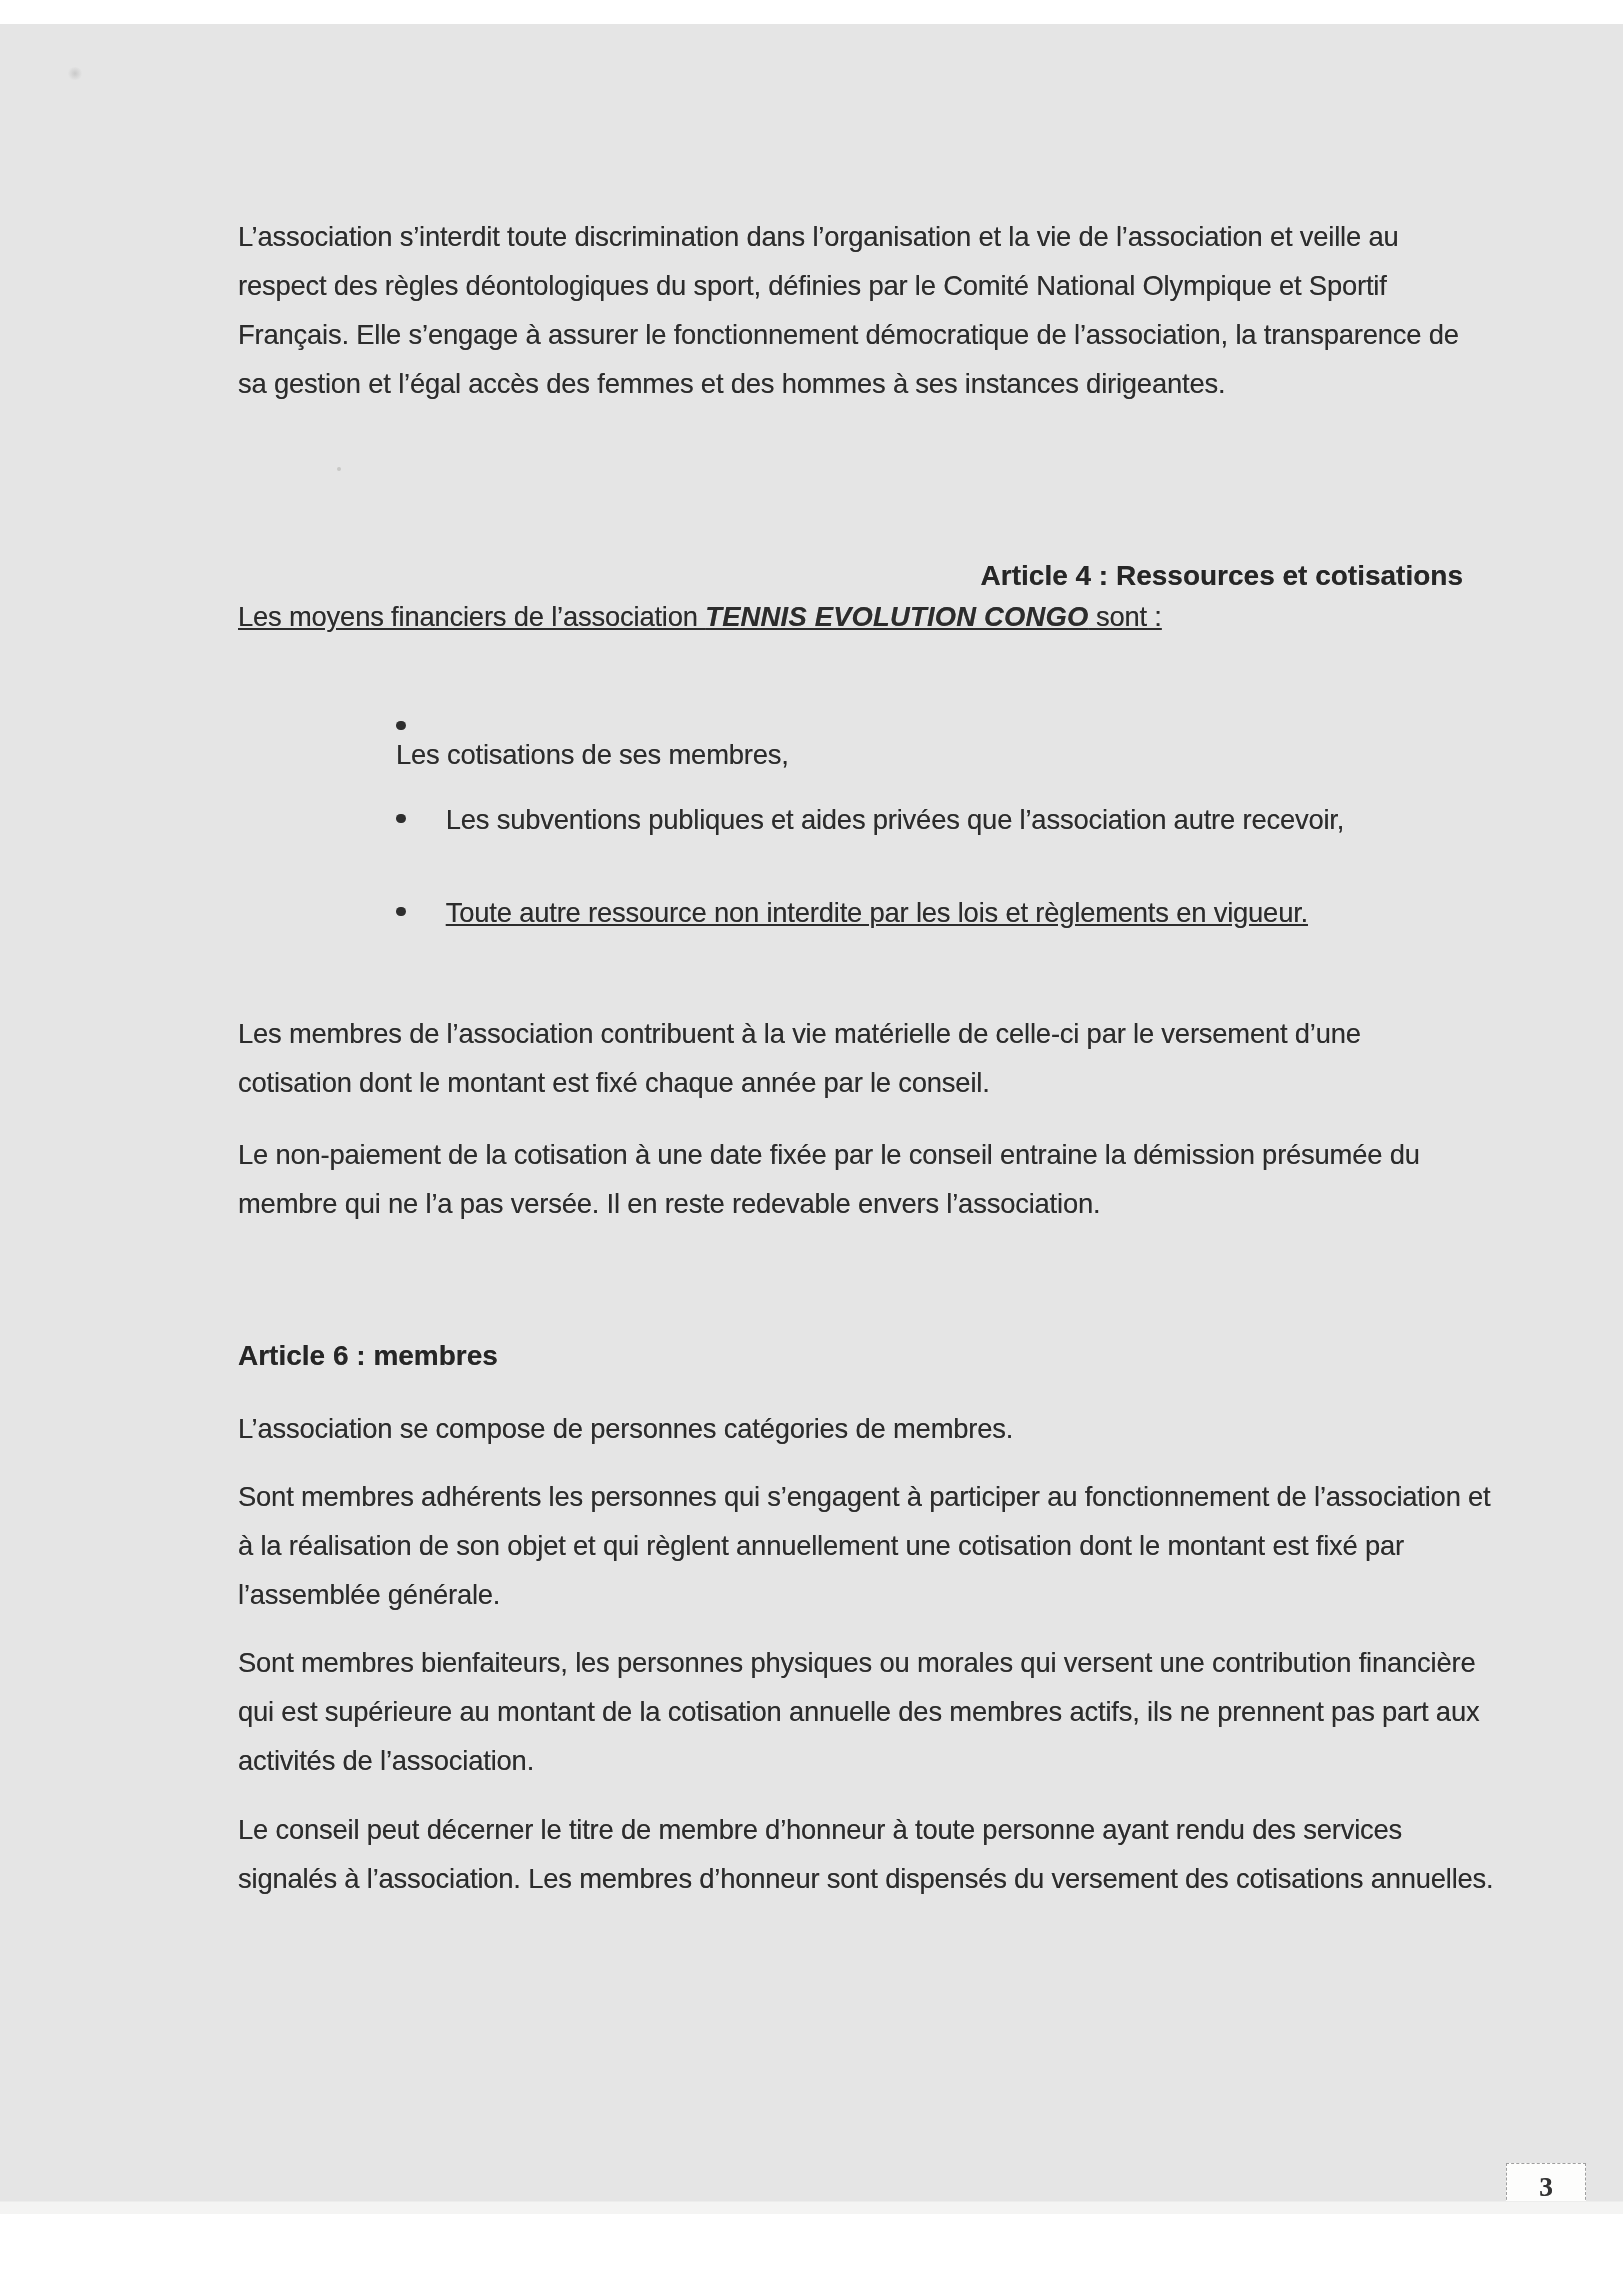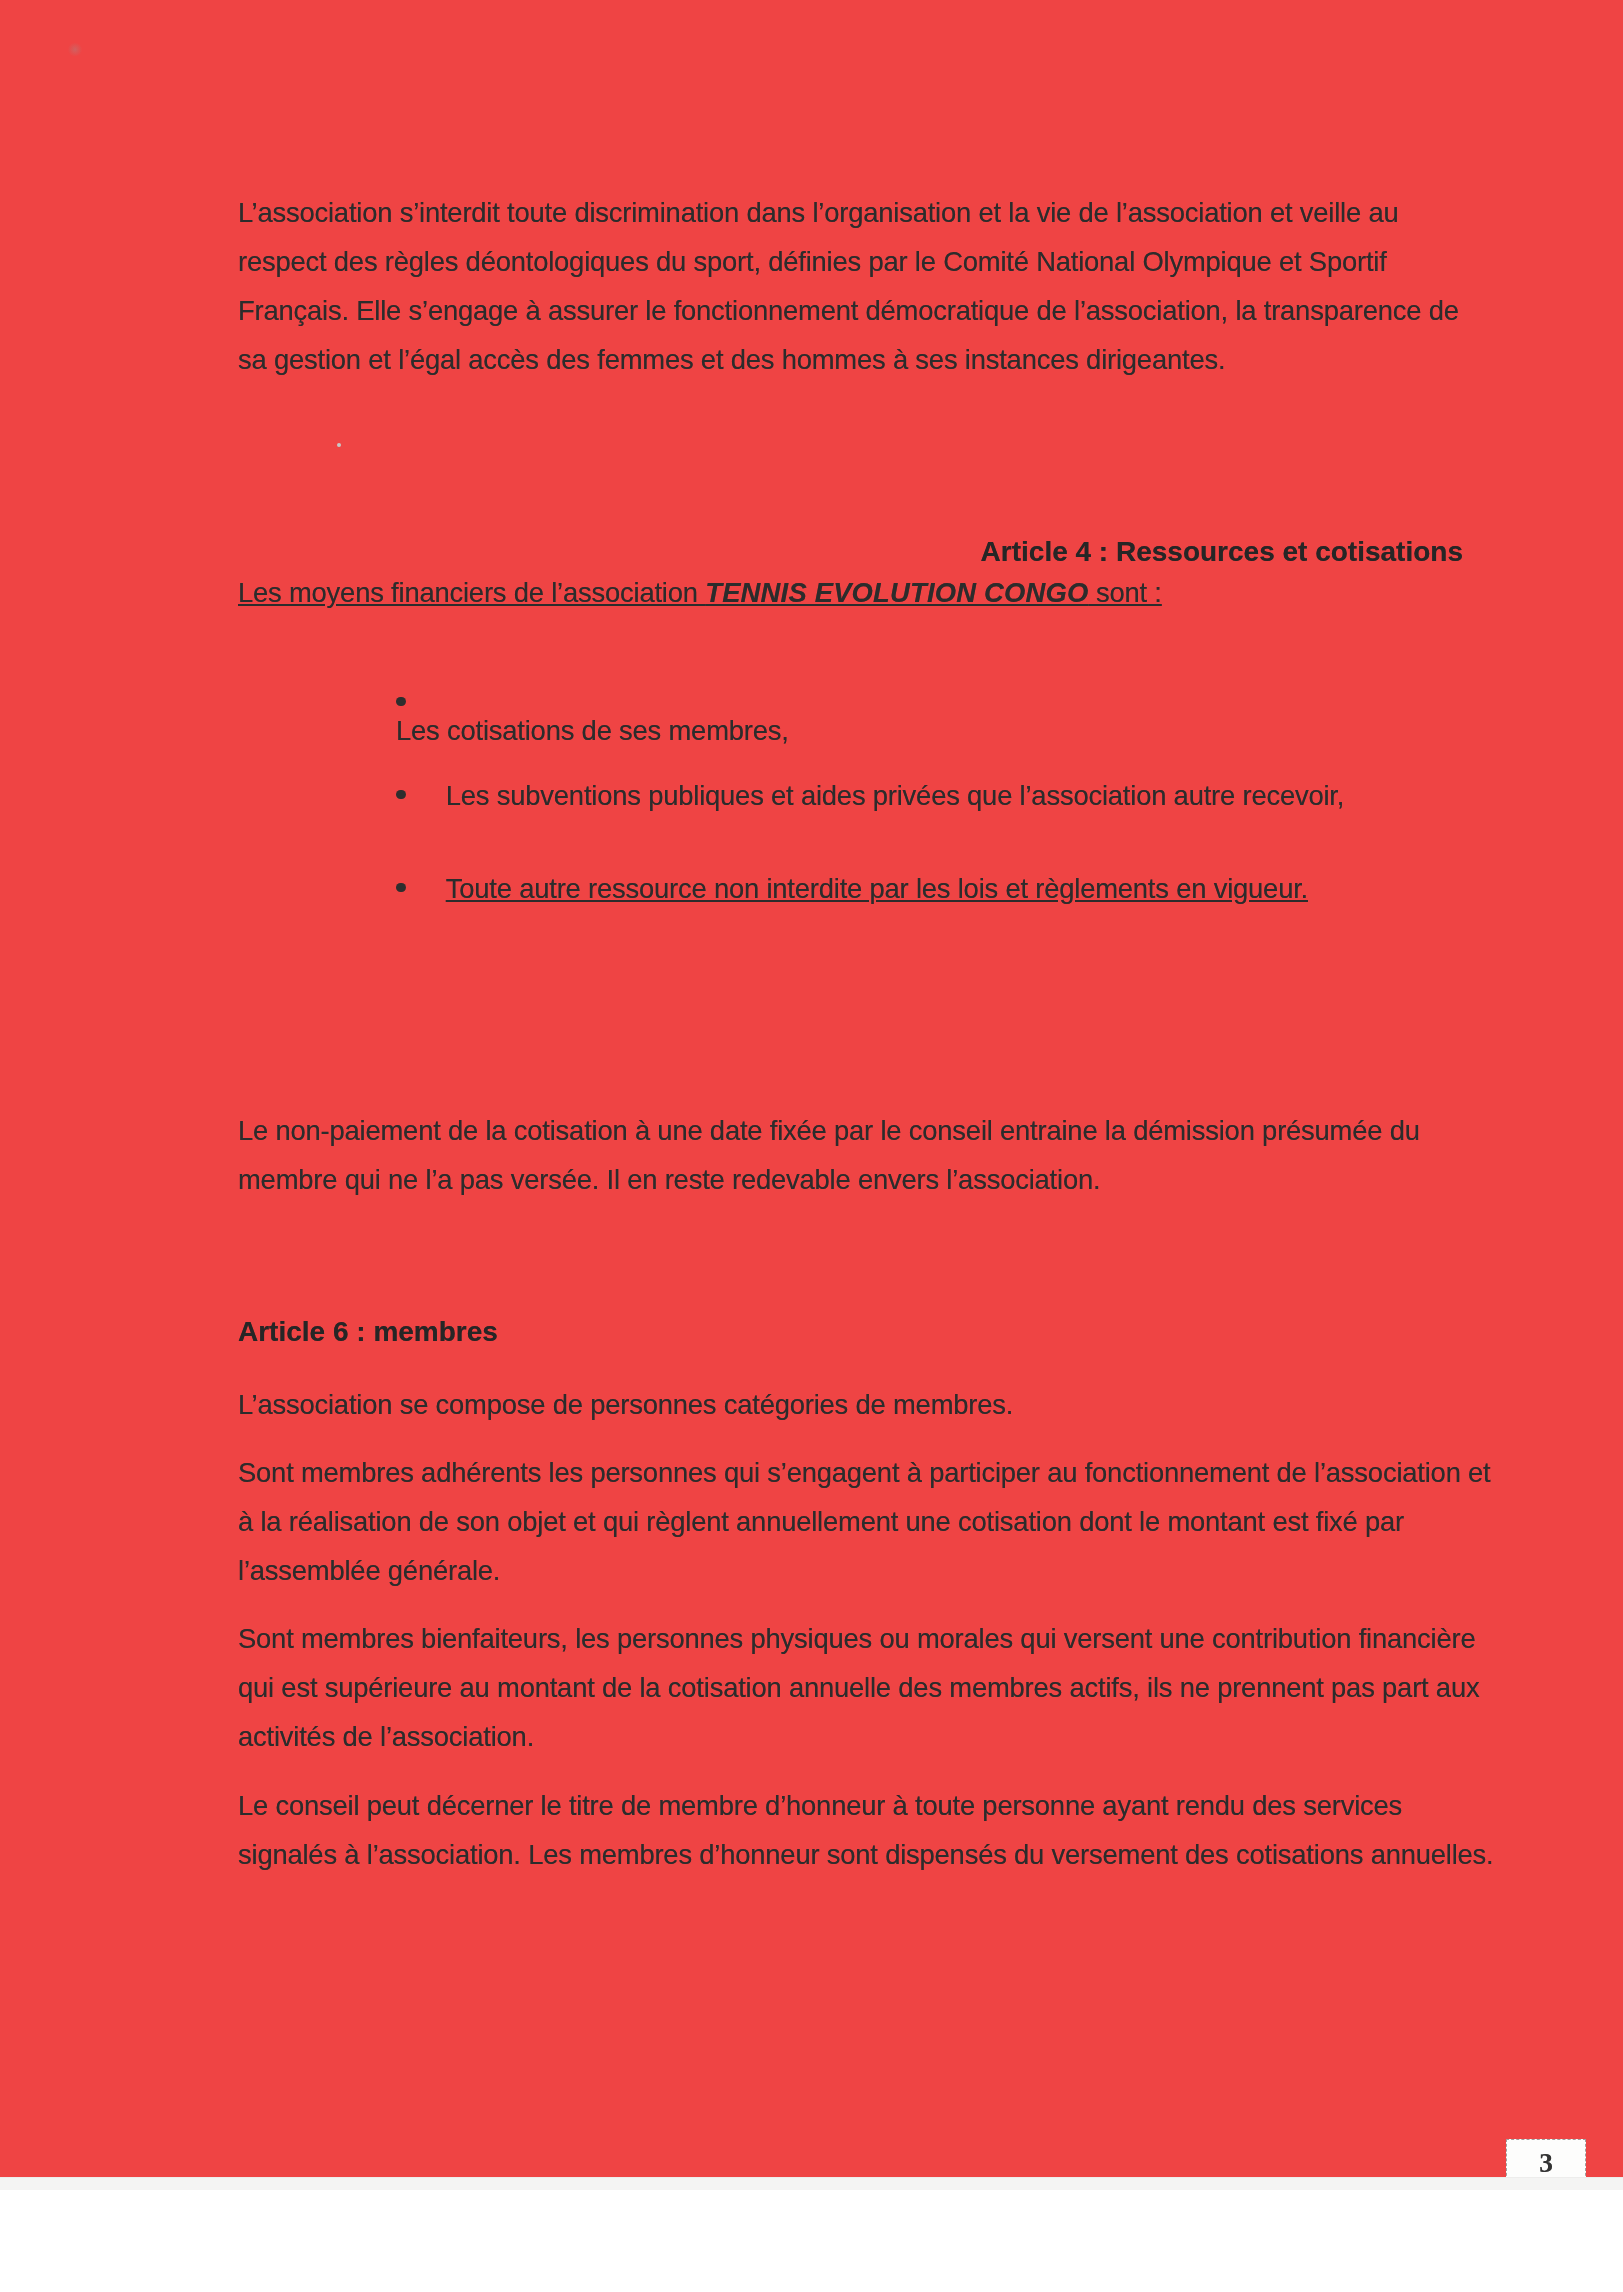--- a/index.html
+++ b/index.html
@@ -4,24 +4,25 @@
 <style>
   html, body {
     margin: 0;
     padding: 0;
     background: #ffffff;
   }
   .page {
     position: relative;
     width: 1623px;
     height: 2190px;
-    background: #ef4444;
+    background: #e5e5e5;
     overflow: hidden;
     font-family: "Liberation Sans", "DejaVu Sans", sans-serif;
     color: #2c2c2c;
+    margin-top: 24px;
   }
   .para {
     position: absolute;
     left: 238px;
     width: 1225px;
     font-size: 27.4px;
     line-height: 49px;
     letter-spacing: -0.2px;
     color: #2c2c2c;
     text-shadow: 0 0 0.6px rgba(40,40,40,0.55);
@@ -152,20 +153,21 @@
   <div class="bullet-row" style="top:771px;">
     <span class="bullet-dot"></span>
     <span class="bullet-text">Les subventions publiques et aides privées que l’association autre recevoir,</span>
   </div>
 
   <div class="bullet-row" style="top:864px;text-decoration:underline;">
     <span class="bullet-dot"></span>
     <span class="bullet-text">Toute autre ressource non interdite par les lois et règlements en vigueur.</span>
   </div>
 
+  <div class="para" style="top:985px;">Les membres de l’association contribuent à la vie matérielle de celle-ci par le versement d’une cotisation dont le montant est fixé chaque année par le conseil.</div>
 
   <div class="para" style="top:1106px;">Le non-paiement de la cotisation à une date fixée par le conseil entraine la démission présumée du membre qui ne l’a pas versée. Il en reste redevable envers l’association.</div>
 
   <div class="heading" style="top:1310px;">Article 6 : membres</div>
 
   <div class="para" style="top:1380px;">L’association se compose de personnes catégories de membres.</div>
 
   <div class="para wide" style="top:1614px;">Sont membres bienfaiteurs, les personnes physiques ou morales qui versent une contribution financière qui est supérieure au montant de la cotisation annuelle des membres actifs, ils ne prennent pas part aux activités de l’association.</div>
 
   <div class="para wide" style="top:1448px;">Sont membres adhérents les personnes qui s’engagent à participer au fonctionnement de l’association et à la réalisation de son objet et qui règlent annuellement une cotisation dont le montant est fixé par l’assemblée générale.</div>

